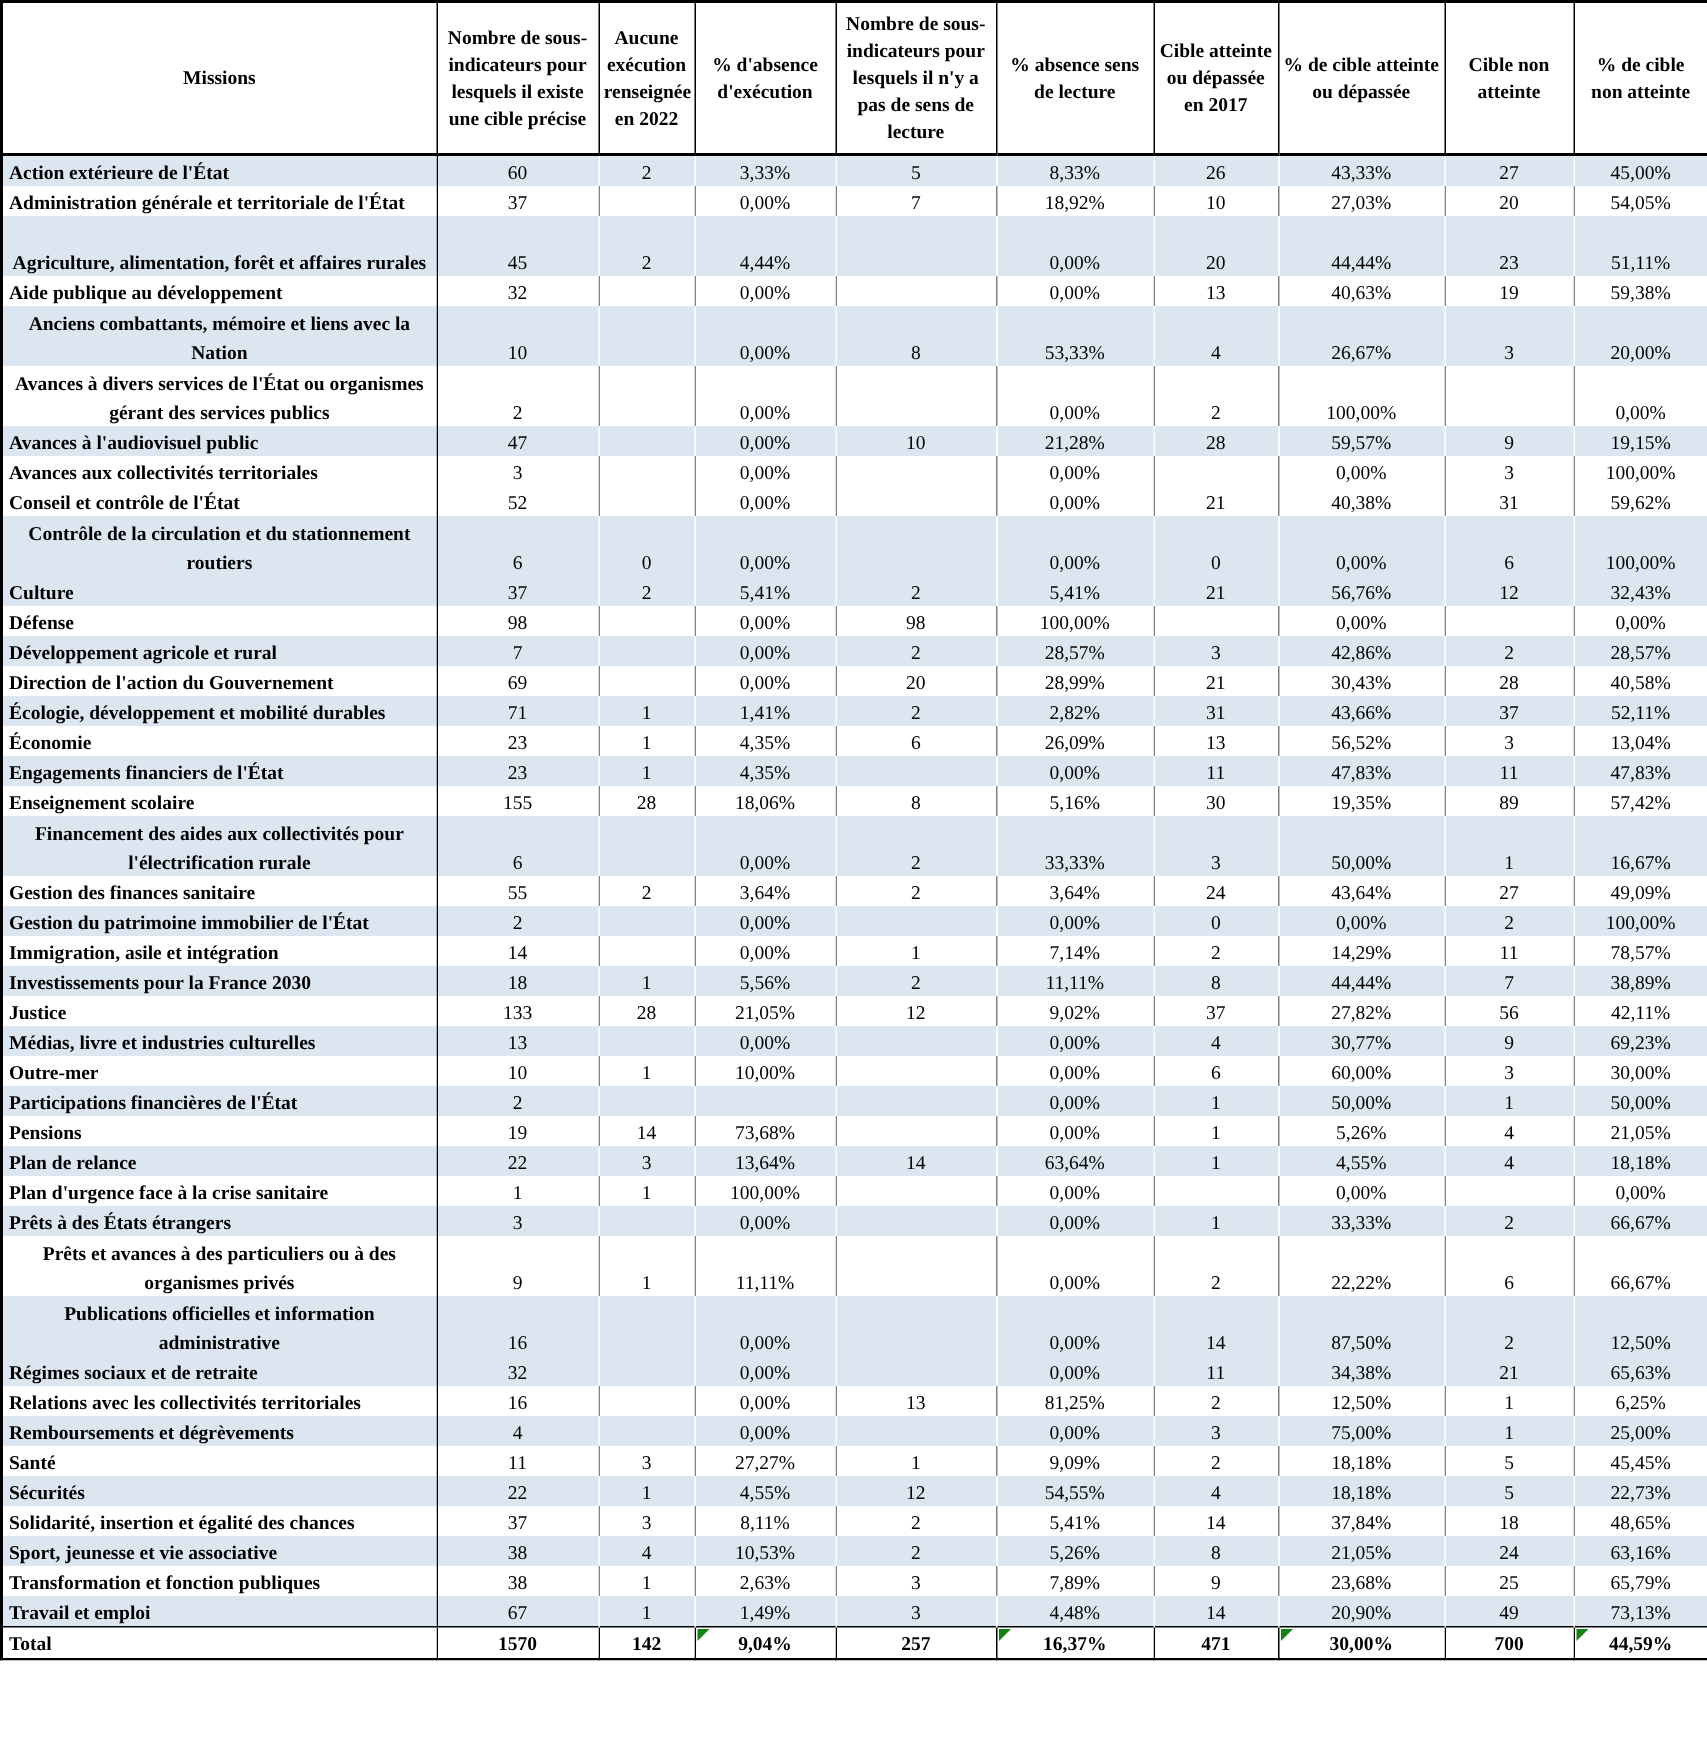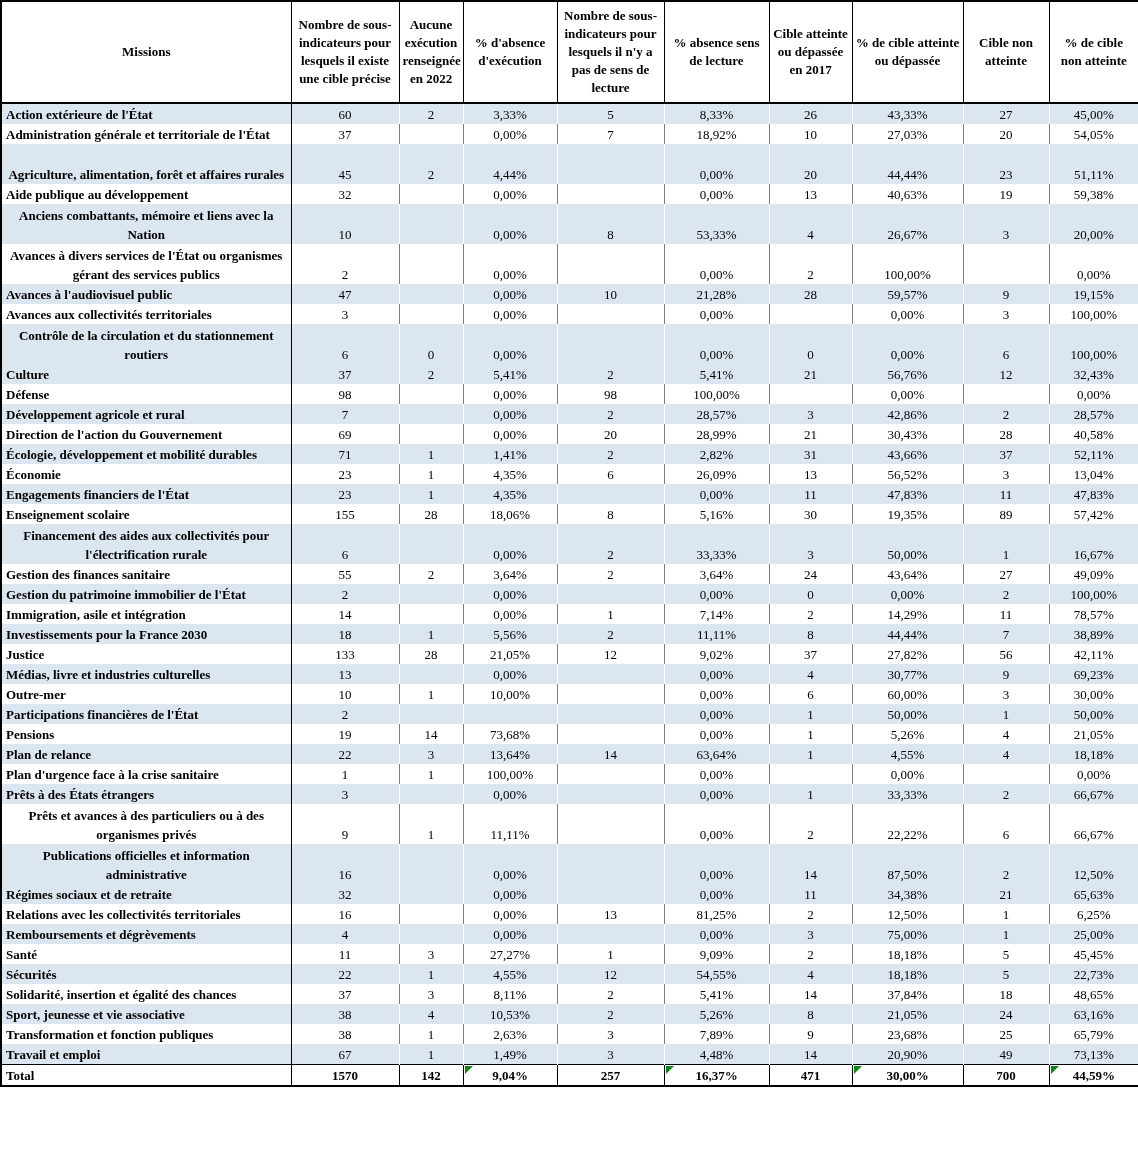--- a/index.html
+++ b/index.html
@@ -149,20 +149,32 @@
         <td class="val">3</td>
         <td class="val"></td>
         <td class="val">0,00%</td>
         <td class="val"></td>
         <td class="val">0,00%</td>
         <td class="val"></td>
         <td class="val">0,00%</td>
         <td class="val">3</td>
         <td class="val">100,00%</td>
       </tr>
+      <tr class="plain">
+        <td class="mission">Conseil et contrôle de l'État</td>
+        <td class="val">52</td>
+        <td class="val"></td>
+        <td class="val">0,00%</td>
+        <td class="val"></td>
+        <td class="val">0,00%</td>
+        <td class="val">21</td>
+        <td class="val">40,38%</td>
+        <td class="val">31</td>
+        <td class="val">59,62%</td>
+      </tr>
       <tr class="band tall">
         <td class="mission">Contrôle de la circulation et du stationnement routiers</td>
         <td class="val">6</td>
         <td class="val">0</td>
         <td class="val">0,00%</td>
         <td class="val"></td>
         <td class="val">0,00%</td>
         <td class="val">0</td>
         <td class="val">0,00%</td>
         <td class="val">6</td>

